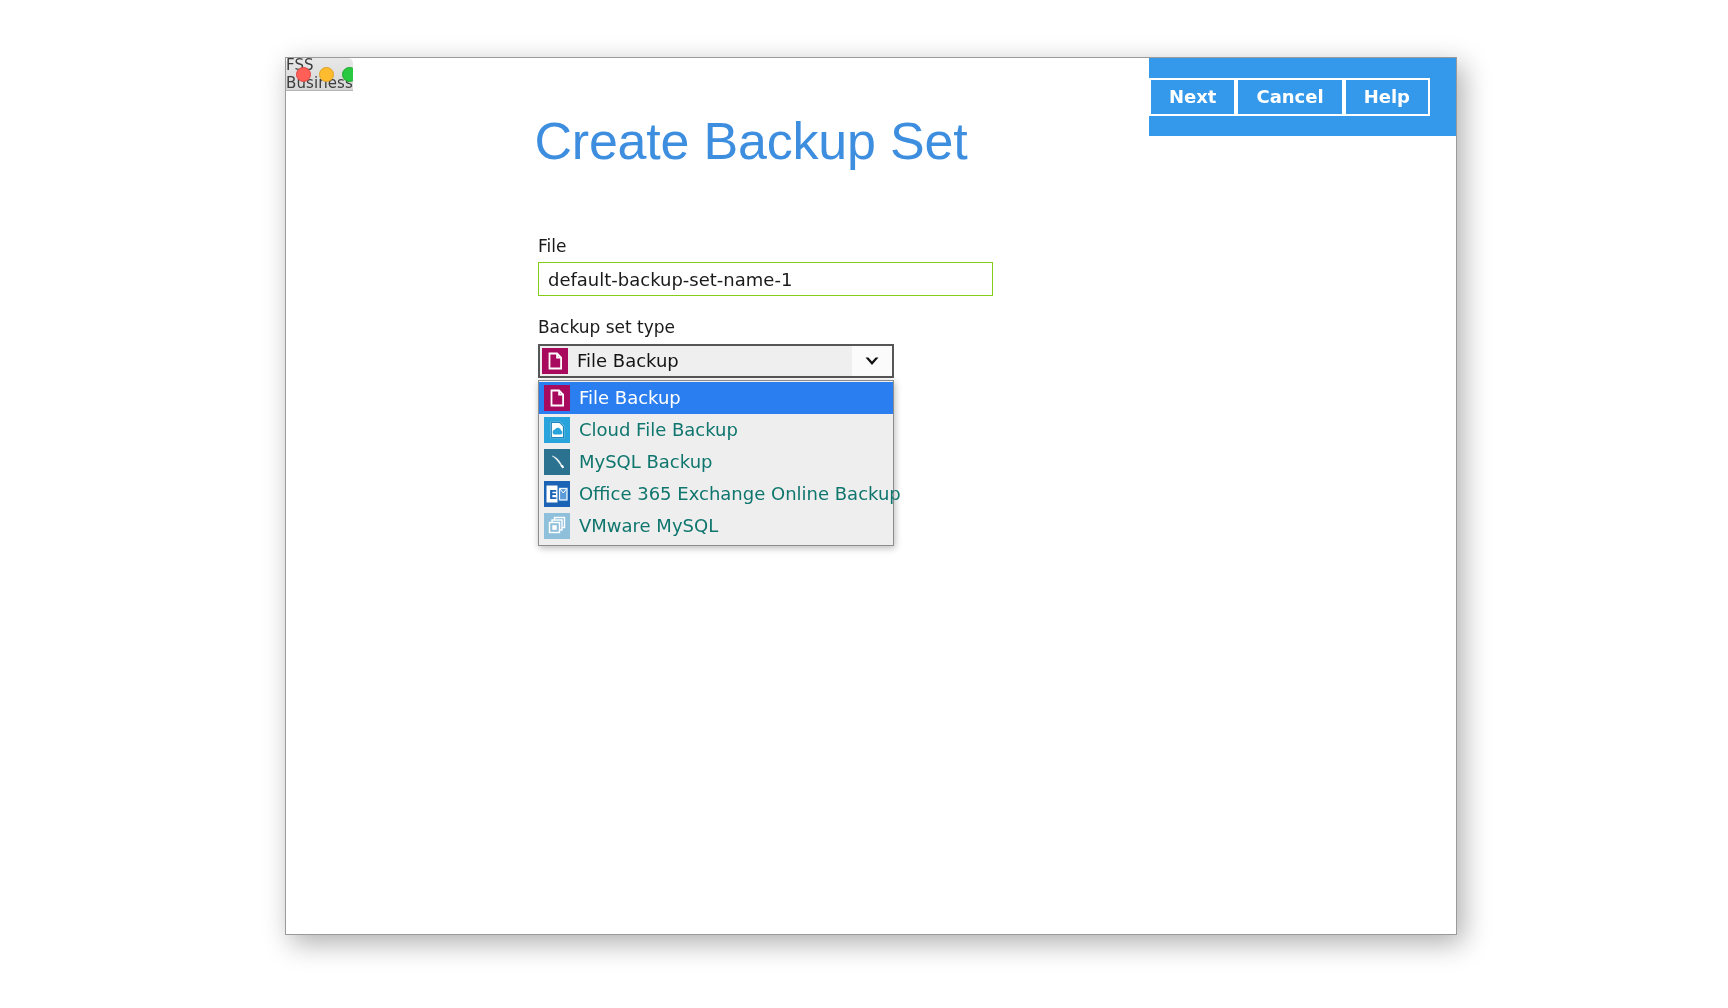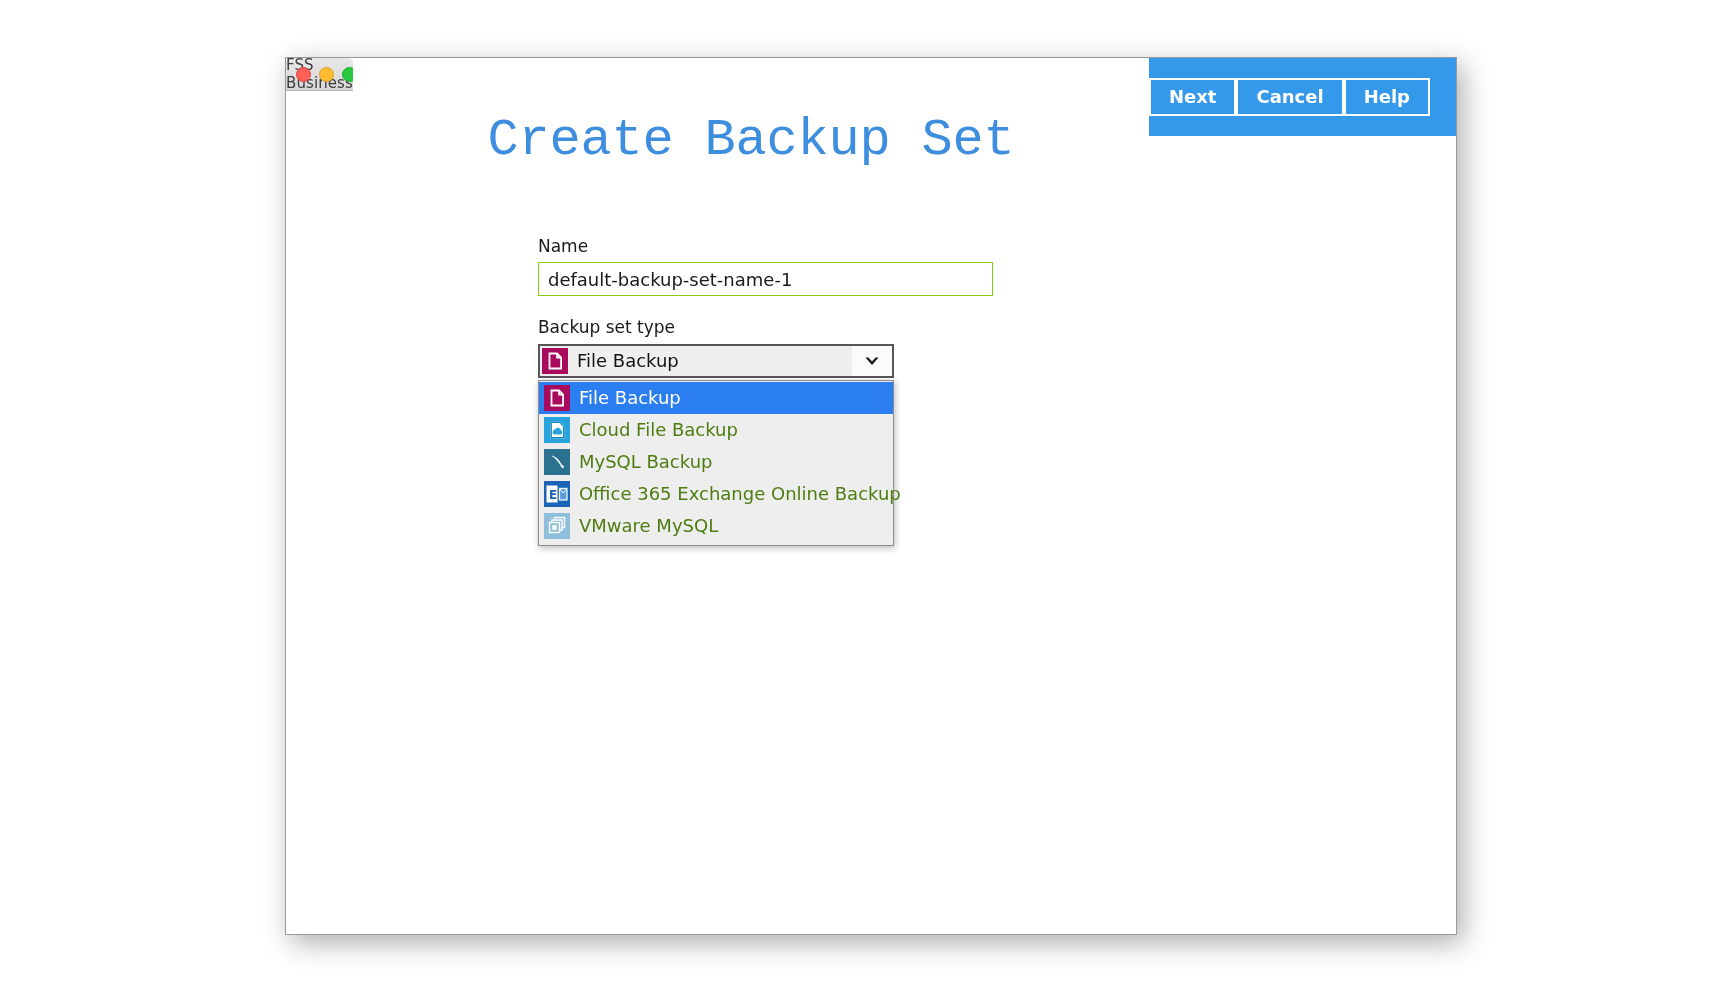--- a/index.html
+++ b/index.html
@@ -77,21 +77,21 @@
   }
 
   #page-title {
     position: absolute;
     top: 57px;
     left: 0;
     width: 100%;
     text-align: center;
     font-size: 52px;
     color: #3e8ee0;
-    font-family: Liberation Mono, monospace;
+    font-family: Liberation Sans, sans-serif;
     font-weight: 400;
     letter-spacing: -0.2px;
     line-height: 1;
   }
 
   
   #form {
     position: absolute;
     left: 185px;
     top: 178px;
@@ -170,21 +170,21 @@
   .opt {
     display: flex;
     align-items: center;
     height: 32px;
     padding-left: 5px;
     cursor: default;
   }
   .opt.selected { background: #2b7ef0; }
   .opt-label {
     font-size: 18px;
-    color: #4d7c0f;
+    color: #0f766e;
     font-family: "DejaVu Sans", sans-serif;
     margin-left: 9px;
     white-space: nowrap;
   }
   .opt.selected .opt-label { color: #ffffff; }
 
   
   .opt-icon {
     width: 26px;
     height: 26px;
@@ -232,21 +232,21 @@
     <div id="window-title">FSS Business</div>
   </div>
 
   <div id="content">
 
     <div id="page-title">Create Backup Set</div>
 
     <div id="form">
 
       
-      <div class="field-label">Name</div>
+      <div class="field-label">File</div>
       <input id="name-input" type="text" value="default-backup-set-name-1" style="">
 
       
       <div class="field-label" id="type-label">Backup set type</div>
 
       <div id="combo-wrap">
 
         <div id="combo">
           <span class="opt-icon">
             <svg viewBox="0 0 26 26" width="26" height="26" xmlns="http://www.w3.org/2000/svg">

